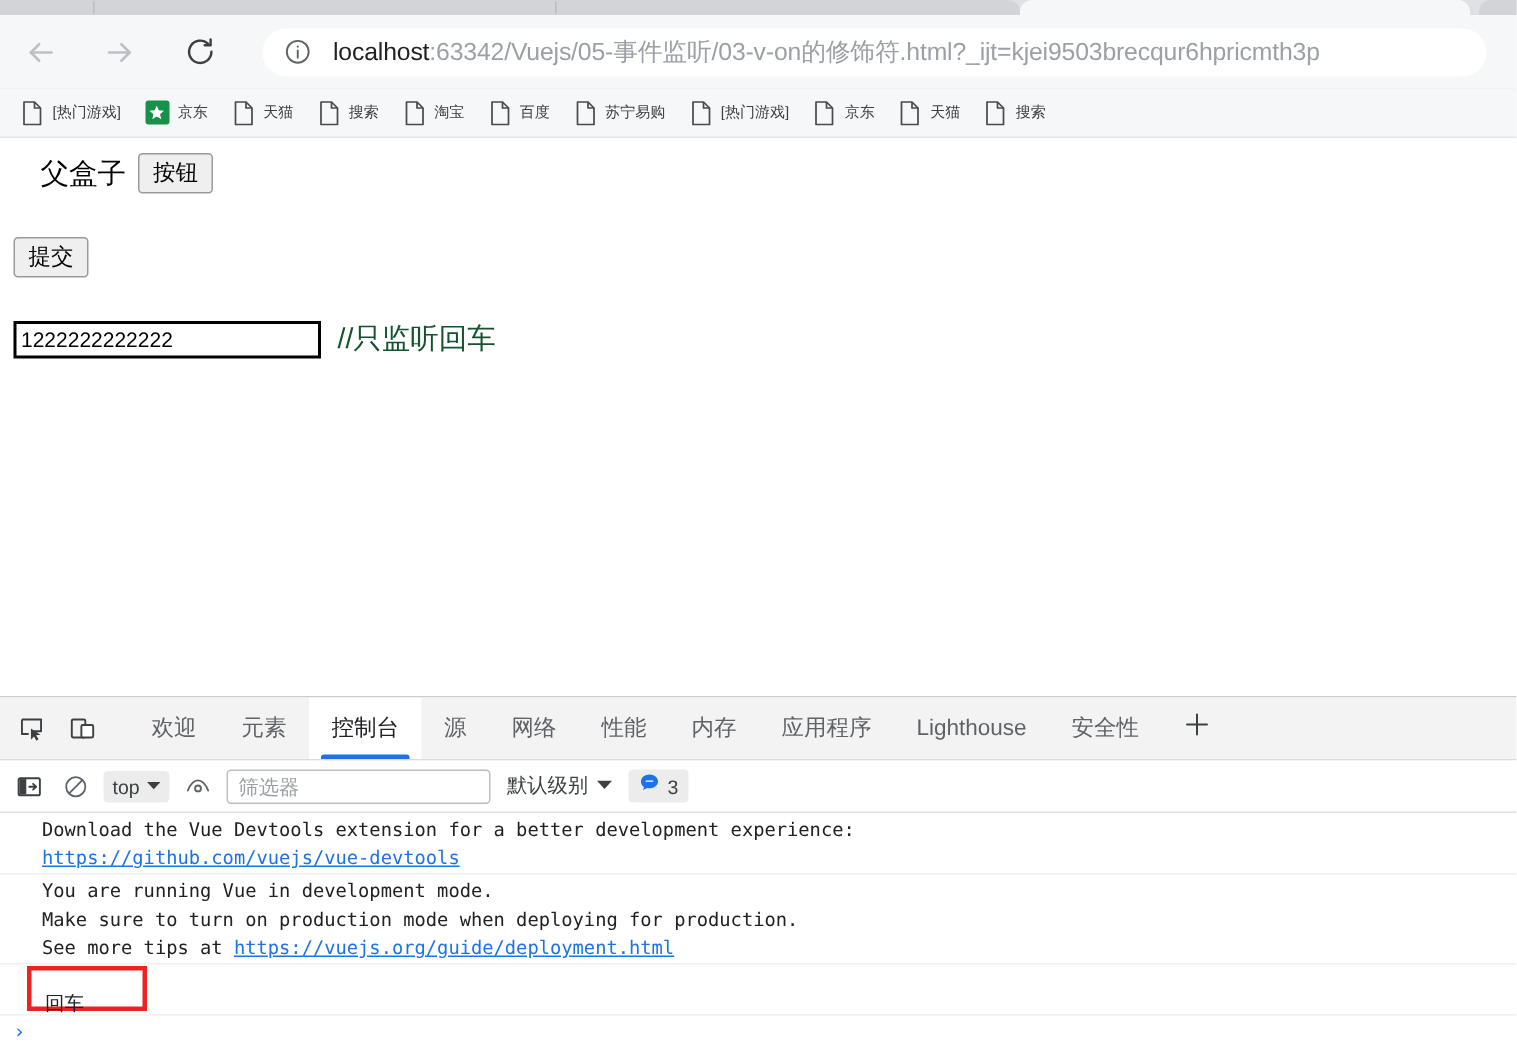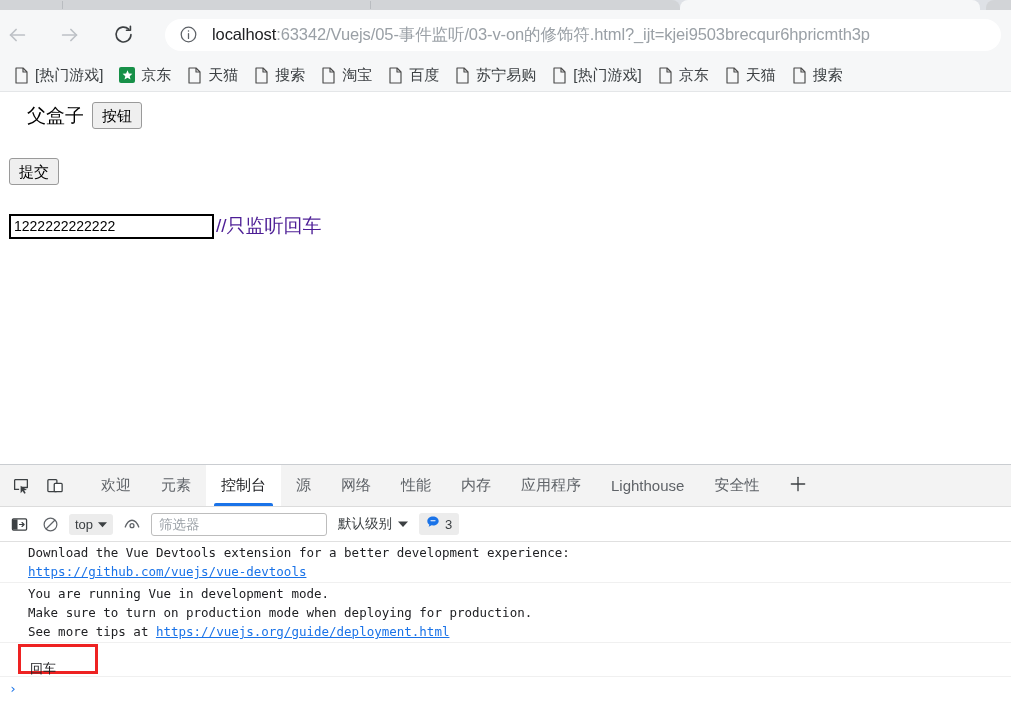--- a/index.html
+++ b/index.html
@@ -24,21 +24,21 @@
   #tab-strip .tab-active {
     position:absolute; top:0; height:10px;
     background:#f6f7f8; border-top-left-radius:8px; border-top-right-radius:8px;
   }
   #tab-strip .tab-sep {
     position:absolute; top:1px; width:1px; height:8px; background:#b9bcc0;
   }
 
   #toolbar {
     height:49px; background:#f6f7f8;
-    display:flex; align-items:center; padding:0 0;gap:12px;
+    display:flex; align-items:center; padding:0 10px;gap:12px;
   }
   .nav-btn {
     width:34px; height:34px; display:flex; align-items:center; justify-content:center;
     border:none; background:transparent; border-radius:50%; cursor:pointer; padding:0;
     margin-right:7px;
   }
   .nav-btn svg { display:block; }
 
   #omnibox {
     flex:1; height:32px; background:#ffffff; border-radius:16px;
@@ -55,21 +55,21 @@
   
   #bookmarks-bar {
     height:33px; background:#f6f7f8; display:flex; align-items:center;
     padding:0 6px; border-bottom:1px solid #e4e6e8; overflow:hidden;
   }
   .bookmark {
     display:flex; align-items:center; height:26px; padding:0 8px;
     border-radius:4px; cursor:pointer; flex:0 0 auto; white-space:nowrap;
   }
   .bookmark .bm-icon { margin-right:6px; display:flex; align-items:center; flex:0 0 auto; }
-  .bookmark .bm-label { font-size:15px; color:#3c4043; }
+  .bookmark .bm-label { font-size:10px; color:#3c4043; }
 
   
   .doc-icon { width:15px; height:17px; position:relative; }
   .doc-icon svg { display:block; }
 
   .jd-icon { width:16px; height:16px; background:#179048; border-radius:2px;
              display:flex; align-items:center; justify-content:center; }
 
   
   #page-viewport {
@@ -84,21 +84,21 @@
     background:#efefef; border:1px solid #9a9a9a; border-radius:3px;
     padding:4px 9px; cursor:pointer; line-height:1.15;
   }
   #row-submit { position:absolute; left:9px; top:66px; }
   #row-input { position:absolute; left:9px; top:121px; display:flex; align-items:center; }
   #keyup-input {
     width:205px; height:25px; font-size:14px; color:#000;
     border:2px solid #000; padding:1px 3px; background:#fff;
     font-family:"Liberation Sans","DejaVu Sans",sans-serif; border-radius:0;
   }
-  #keyup-comment { font-size:19px; color:#4c1d95; margin-left:2px; }
+  #keyup-comment { font-size:19px; color:#14532d; margin-left:11px; }
 
   
   #devtools { border-top:1px solid #cacdd1; background:#ffffff; height:239px;
               display:flex; flex-direction:column; }
 
   #dt-tabbar {
     height:42px; background:#f3f3f3; display:flex; align-items:stretch;
     border-bottom:1px solid #dcdcdc; padding-left:4px; overflow:hidden;
   }
   .dt-icon-btn {

